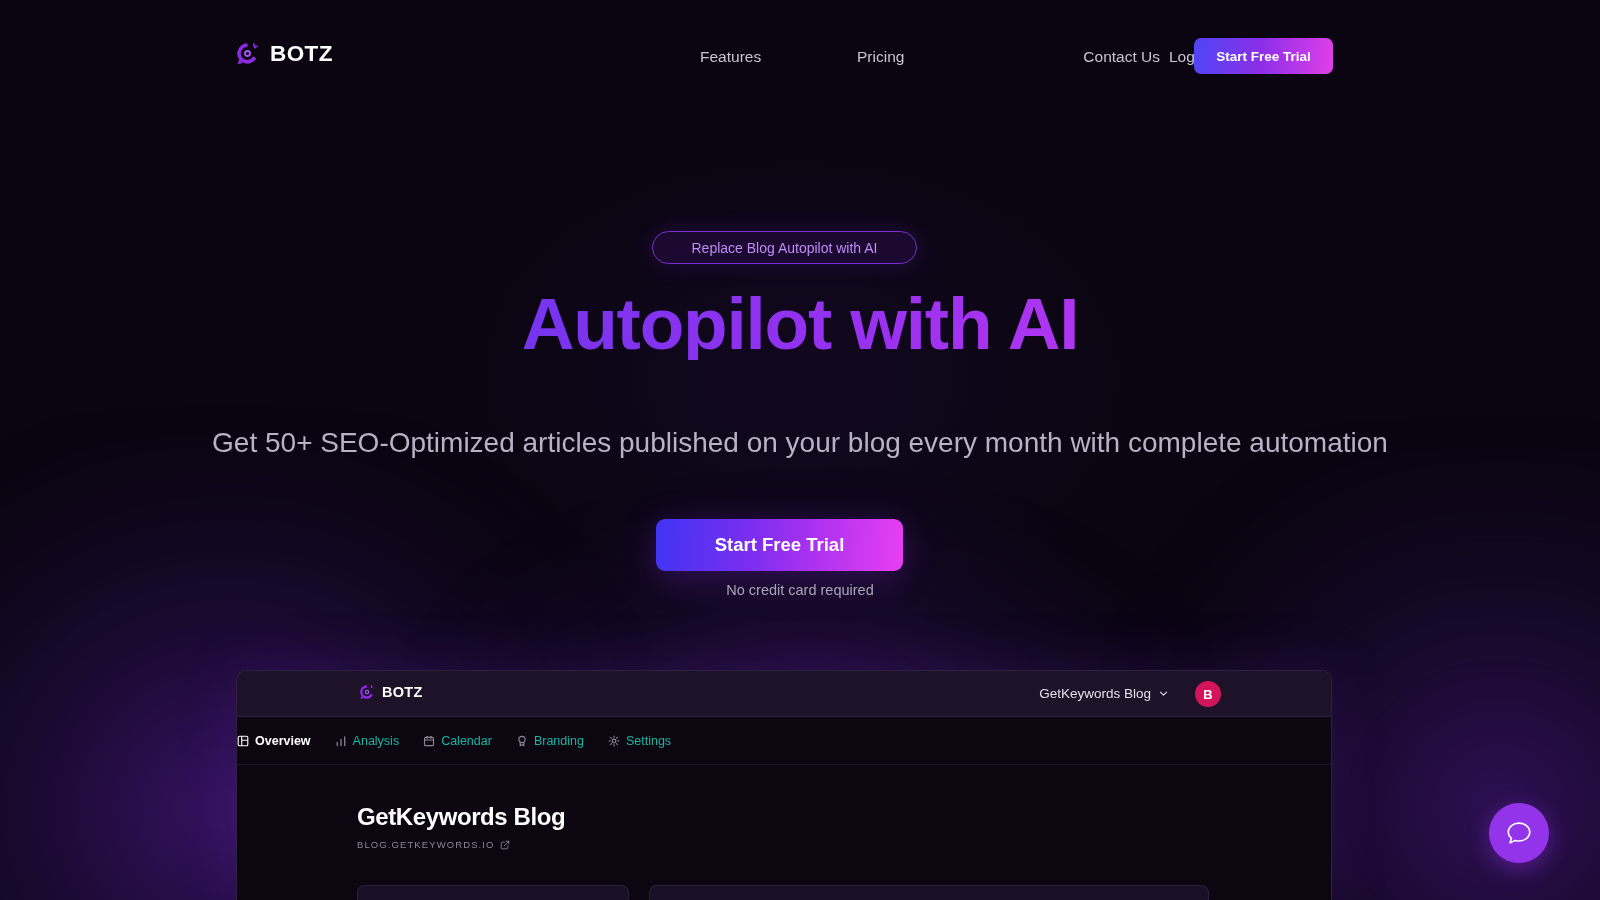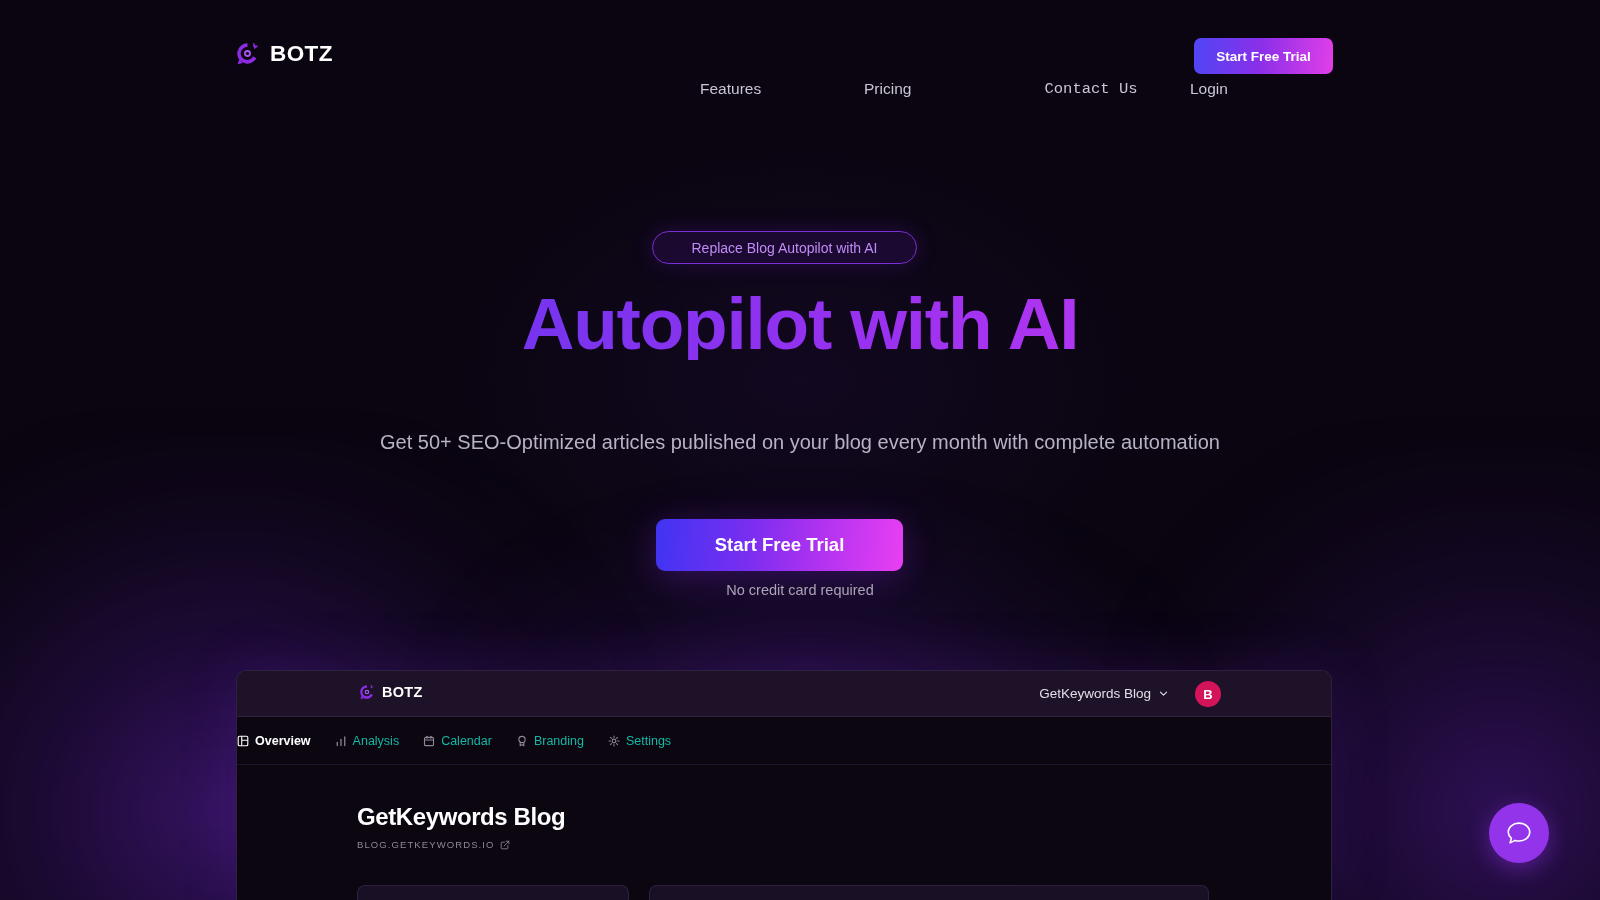--- a/index.html
+++ b/index.html
@@ -42,30 +42,30 @@
   .brand {
     position:absolute; left:234px; top:40px;
     display:flex; align-items:center; gap:9px;
   }
   .brand-mark { width:27px; height:27px; display:block; }
   .brand-name {
     color:#ffffff; font-size:22.5px; font-weight:bold; letter-spacing:0.4px;
   }
   .nav-links {
     position:absolute; left:700px; top:42px;
-    display:flex; align-items:center; gap:16px;margin-top:32px;
+    display:flex; align-items:center; gap:9px;
   }
   .nav-link {
     color:#c9c5d2; font-size:15.5px; font-weight:400;
     padding:6px 0; text-decoration:none; white-space:nowrap;
     display:inline-block;
   }
   .nl-features { width:148px; text-align:left; }
   .nl-pricing  { width:128px; text-align:left; }
-  .nl-contact  { width:166px; text-align:center;font-family:Liberation Mono, monospace; }
+  .nl-contact  { width:166px; text-align:right; }
   .nl-login    { width:120px; text-align:left; }
   .nav-cta {
     position:absolute; left:1194px; top:38px;
     width:139px; height:36px;
     border-radius:7px;
     background:linear-gradient(95deg,#4f46f5 0%, #8b2fe8 48%, #e13fe8 100%);
     color:#ffffff; font-size:13.5px; font-weight:bold;
     display:flex; align-items:center; justify-content:center;
     border:none; cursor:pointer;
     font-family:"Liberation Sans", sans-serif;
@@ -91,21 +91,21 @@
   .h1-line1 { color:#ffffff; display:block; }
   .h1-line2 {
     display:block; margin-top:15px;
     background:linear-gradient(92deg,#3b3df2 0%, #6b35ee 26%, #9a31f0 55%, #c239f2 78%, #e83ff0 100%);
     -webkit-background-clip:text; background-clip:text;
     -webkit-text-fill-color:transparent; color:transparent;
   }
 
   .sub {
     position:absolute; left:0; top:427px; width:1600px;
-    text-align:center; color:#b7b2c4; font-size:20px; line-height:31px;
+    text-align:center; color:#b7b2c4; font-size:28px; line-height:31px;
     font-weight:400;
   }
 
   .cta-main {
     position:absolute; left:656px; top:519px;
     width:247px; height:52px; border-radius:9px;
     background:linear-gradient(95deg,#4034f3 0%, #7a2ef0 38%, #a931f0 62%, #e83ff2 100%);
     color:#ffffff; font-size:18.5px; font-weight:bold;
     display:flex; align-items:center; justify-content:center;
     border:none; cursor:pointer;

